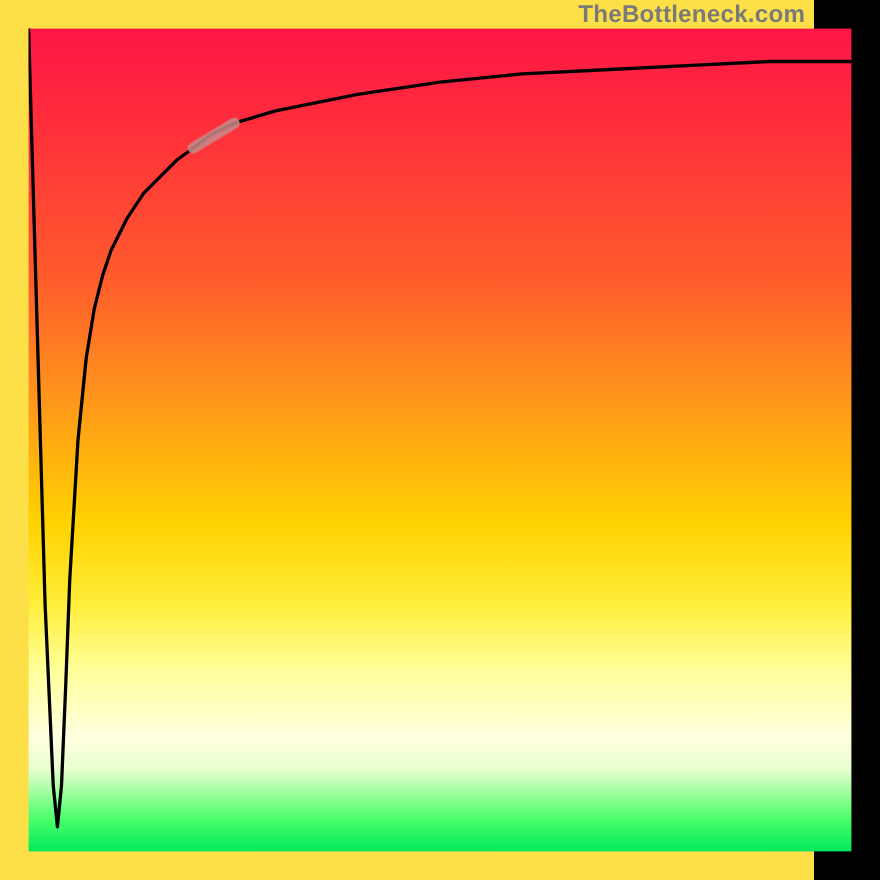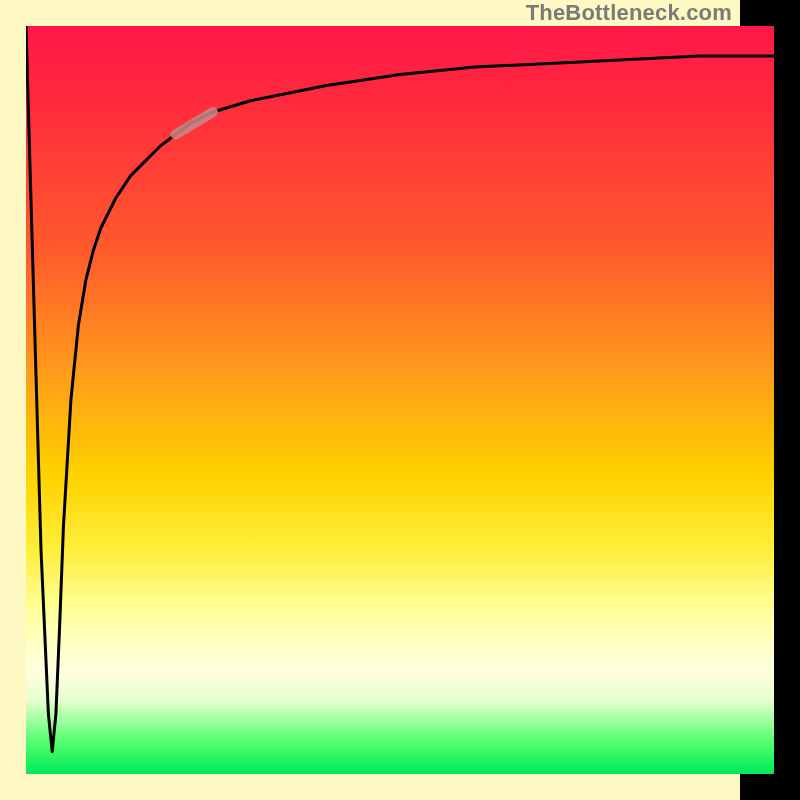--- a/index.html
+++ b/index.html
@@ -8,21 +8,21 @@
     width: 800px;
     height: 800px;
     background: #000;
     font-family: Arial, Helvetica, sans-serif;
     overflow: hidden;
   }
   .frame {
     position: relative;
     width: 740px;
     height: 800px;
-    background: #fef9c3;
+    background: #fde047;
   }
   .watermark {
     position: absolute;
     top: 0;
     right: 8px;
     color: #7a7a7a;
     font-size: 22px;
     font-weight: 600;
     letter-spacing: 0.2px;
     z-index: 5;

